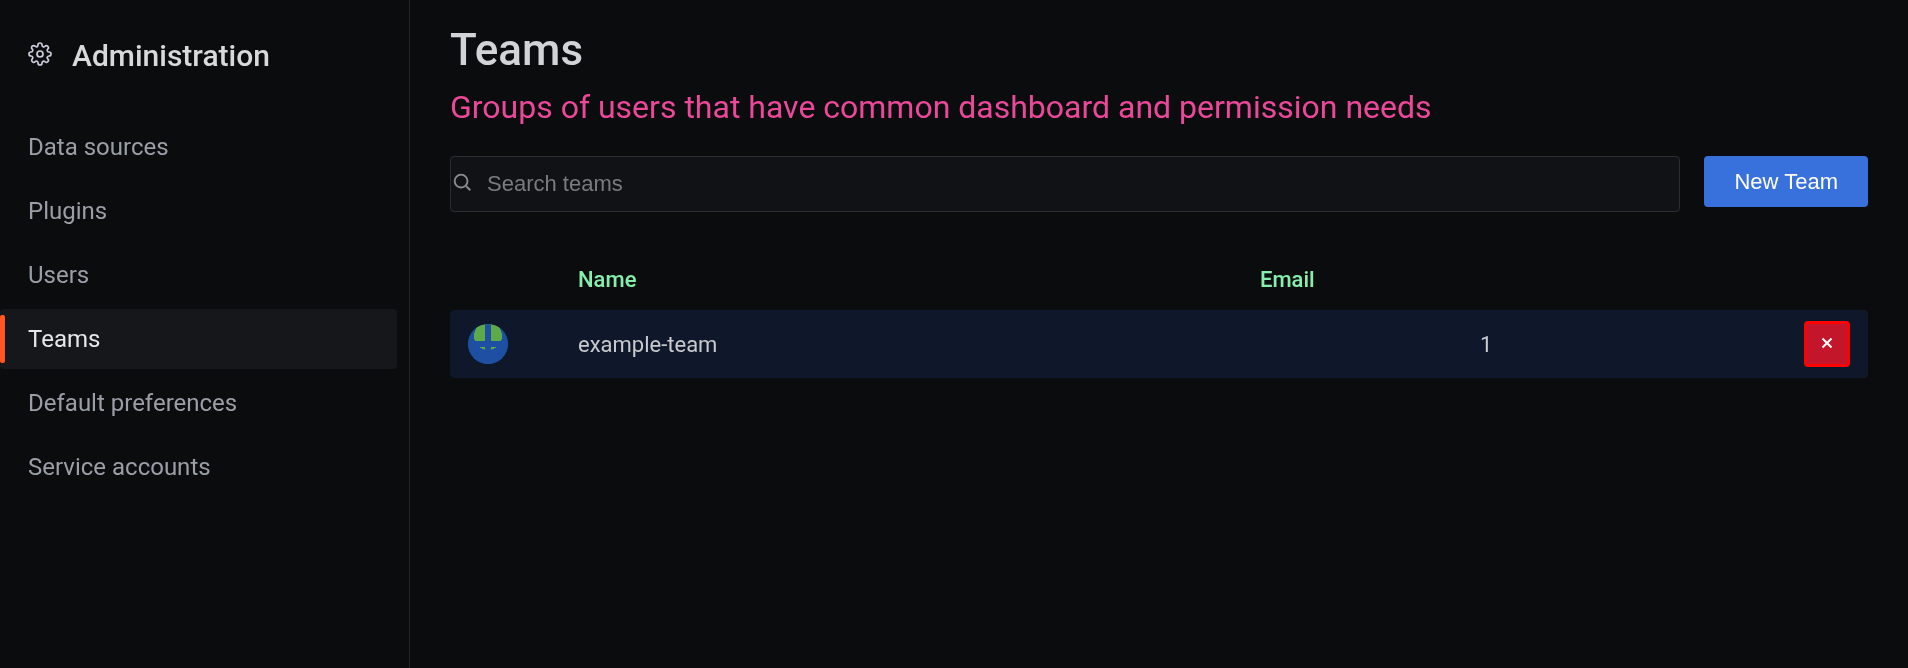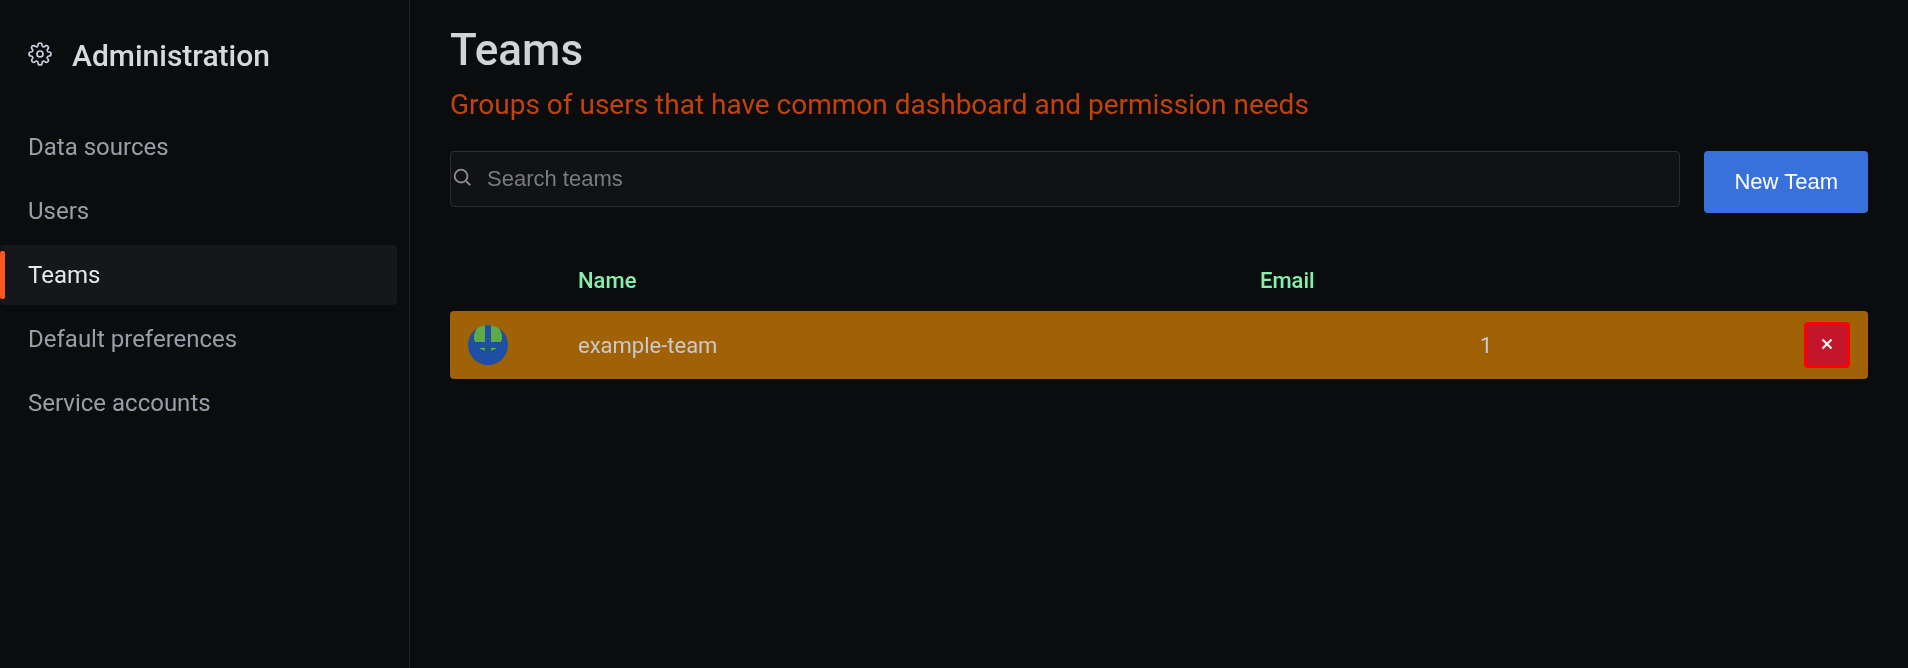--- a/index.html
+++ b/index.html
@@ -59,22 +59,22 @@
     flex: 1;
     padding: 24px 40px;
   }
   .page-title {
     font-size: 44px;
     font-weight: 500;
     color: #d2d3d6;
     margin-bottom: 12px;
   }
   .page-subtitle {
-    font-size: 28px;
-    color: #c2410c;
+    font-size: 32px;
+    color: #ec4899;
     margin-bottom: 30px;
   }
   .toolbar {
     display: flex;
     gap: 24px;
     margin-bottom: 36px;
     align-items: stretch;
   }
   .search-wrap {
     flex: 1;
@@ -98,38 +98,38 @@
   .search-input::placeholder { color: #7a7b80; }
   .new-btn {
     background: #3871dc;
     color: #fff;
     border: none;
     border-radius: 4px;
     padding: 0 30px;
     font-size: 22px;
     font-weight: 500;
     cursor: pointer;
-    height: 62px;
+    height: 51px;
   }
   .table { width: 100%; }
   .thead, .trow {
     display: grid;
     grid-template-columns: 110px 1fr 220px 300px 70px;
     align-items: center;
     padding: 0 18px;
   }
   .thead {
     height: 62px;
     font-size: 22px;
     font-weight: 500;
     color: #86efac;
   }
   .trow {
     height: 68px;
-    background: #a16207;
+    background: #0f172a;
     border-radius: 4px;
     font-size: 22px;
     color: #c9cacd;
   }
   .avatar {
     width: 40px;
     height: 40px;
     border-radius: 50%;
     background: radial-gradient(circle at 50% 30%, #5ea948 0 40%, #1e4fa3 41% 70%, #1e4fa3 100%);
     position: relative;
@@ -165,20 +165,23 @@
     <span>
       <svg class="gear-svg" viewBox="0 0 24 24">
           <circle cx="12" cy="12" r="3"></circle>
           <path d="M19.4 15a1.7 1.7 0 0 0 .34 1.87l.06.06a2 2 0 1 1-2.83 2.83l-.06-.06a1.7 1.7 0 0 0-1.87-.34 1.7 1.7 0 0 0-1 1.56V21a2 2 0 1 1-4 0v-.09a1.7 1.7 0 0 0-1-1.56 1.7 1.7 0 0 0-1.87.34l-.06.06a2 2 0 1 1-2.83-2.83l.06-.06a1.7 1.7 0 0 0 .34-1.87 1.7 1.7 0 0 0-1.56-1H3a2 2 0 1 1 0-4h.09a1.7 1.7 0 0 0 1.56-1 1.7 1.7 0 0 0-.34-1.87l-.06-.06A2 2 0 1 1 7.08 4.25l.6.06a1.7 1.7 0 0 0 1.87.34H9a1.7 1.7 0 0 0 1-1.56V3a2 2 0 1 1 4 0v.09a1.7 1.7 0 0 0 1 1.56 1.7 1.7 0 0 0 1.87-.34l.06-.06a2 2 0 1 1 2.83 2.83l-.06.06a1.7 1.7 0 0 0-.34 1.87V9a1.7 1.7 0 0 0 1.56 1H21a2 2 0 1 1 0 4h-.09a1.7 1.7 0 0 0-1.56 1z"></path>
         </svg>
     </span>
     <span class="title">Administration</span>
   </div>
   <div class="sidebar-item">
       <span>Data sources</span>
+    </div>
+  <div class="sidebar-item">
+      <span>Plugins</span>
     </div>
   <div class="sidebar-item">
       <span>Users</span>
     </div>
   <div class="sidebar-item active">
       <span>Teams</span>
     </div>
   <div class="sidebar-item">
       <span>Default preferences</span>
     </div>

